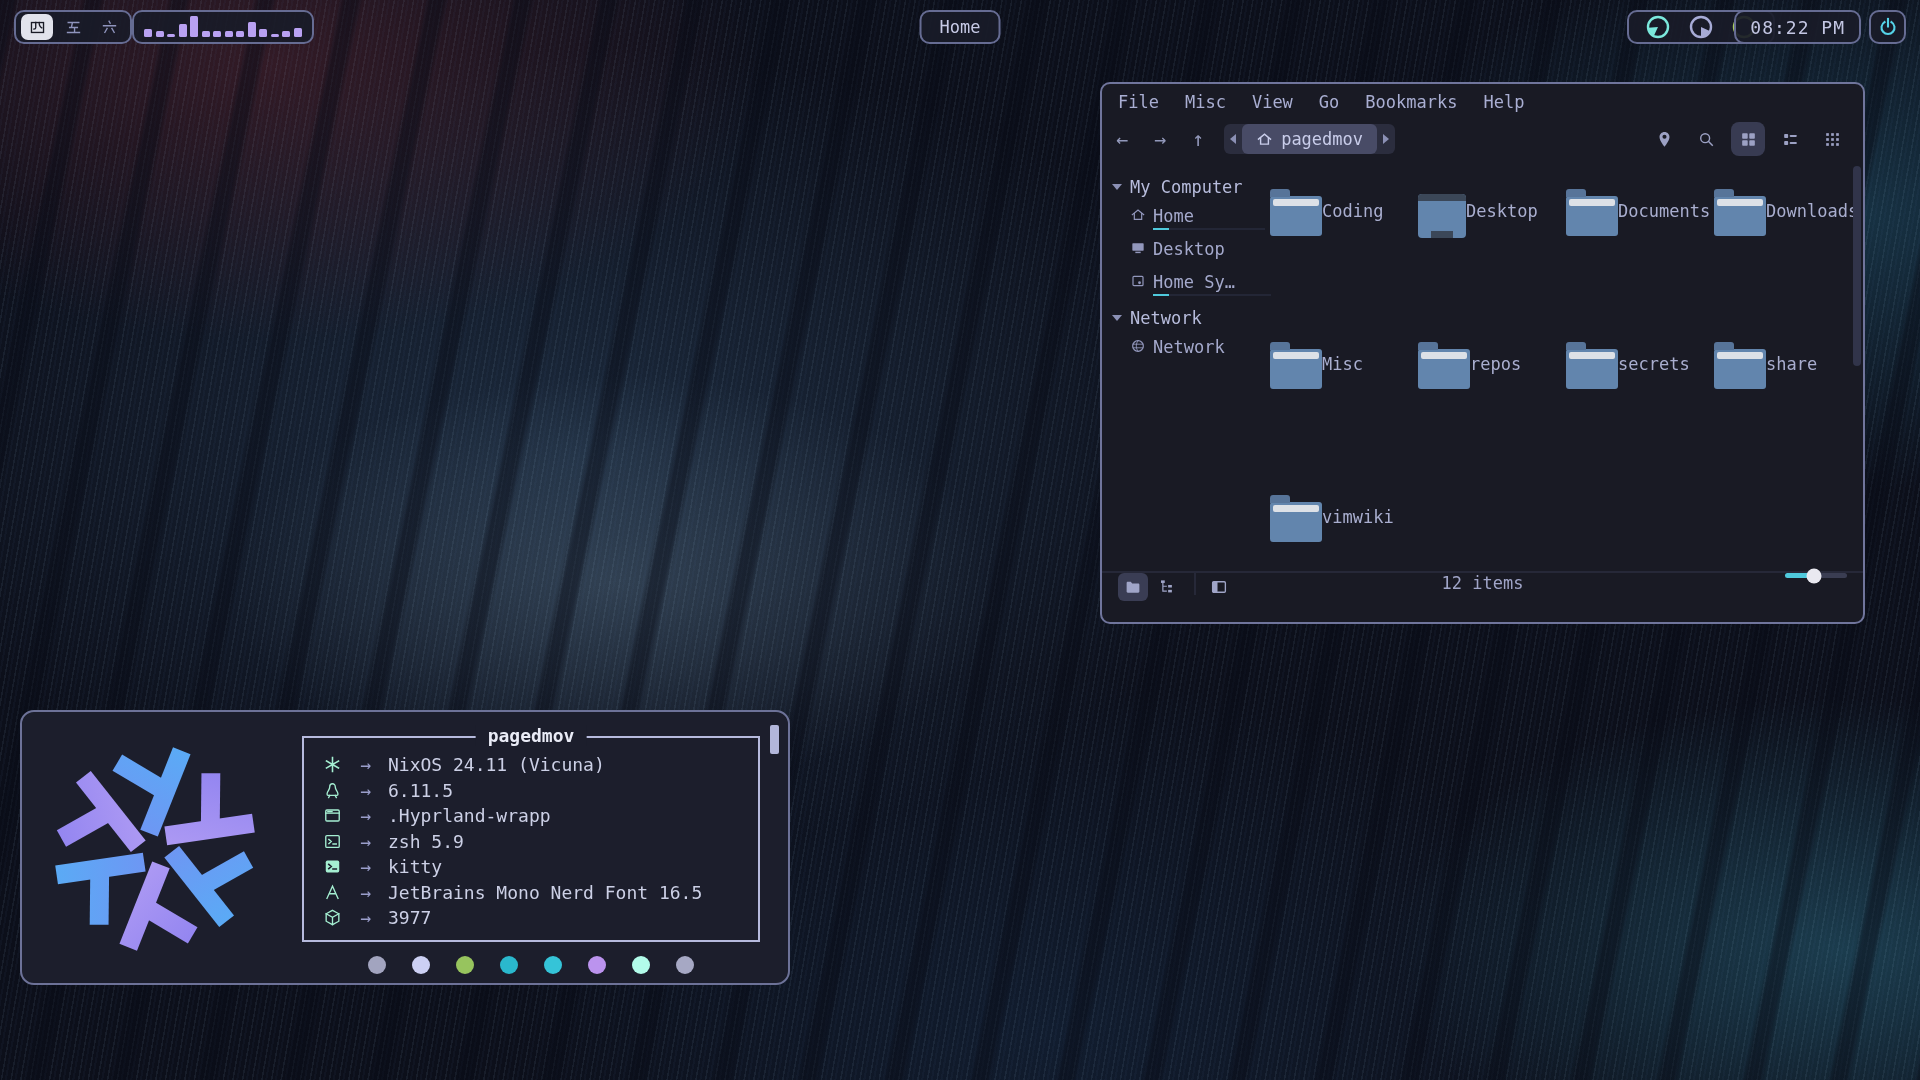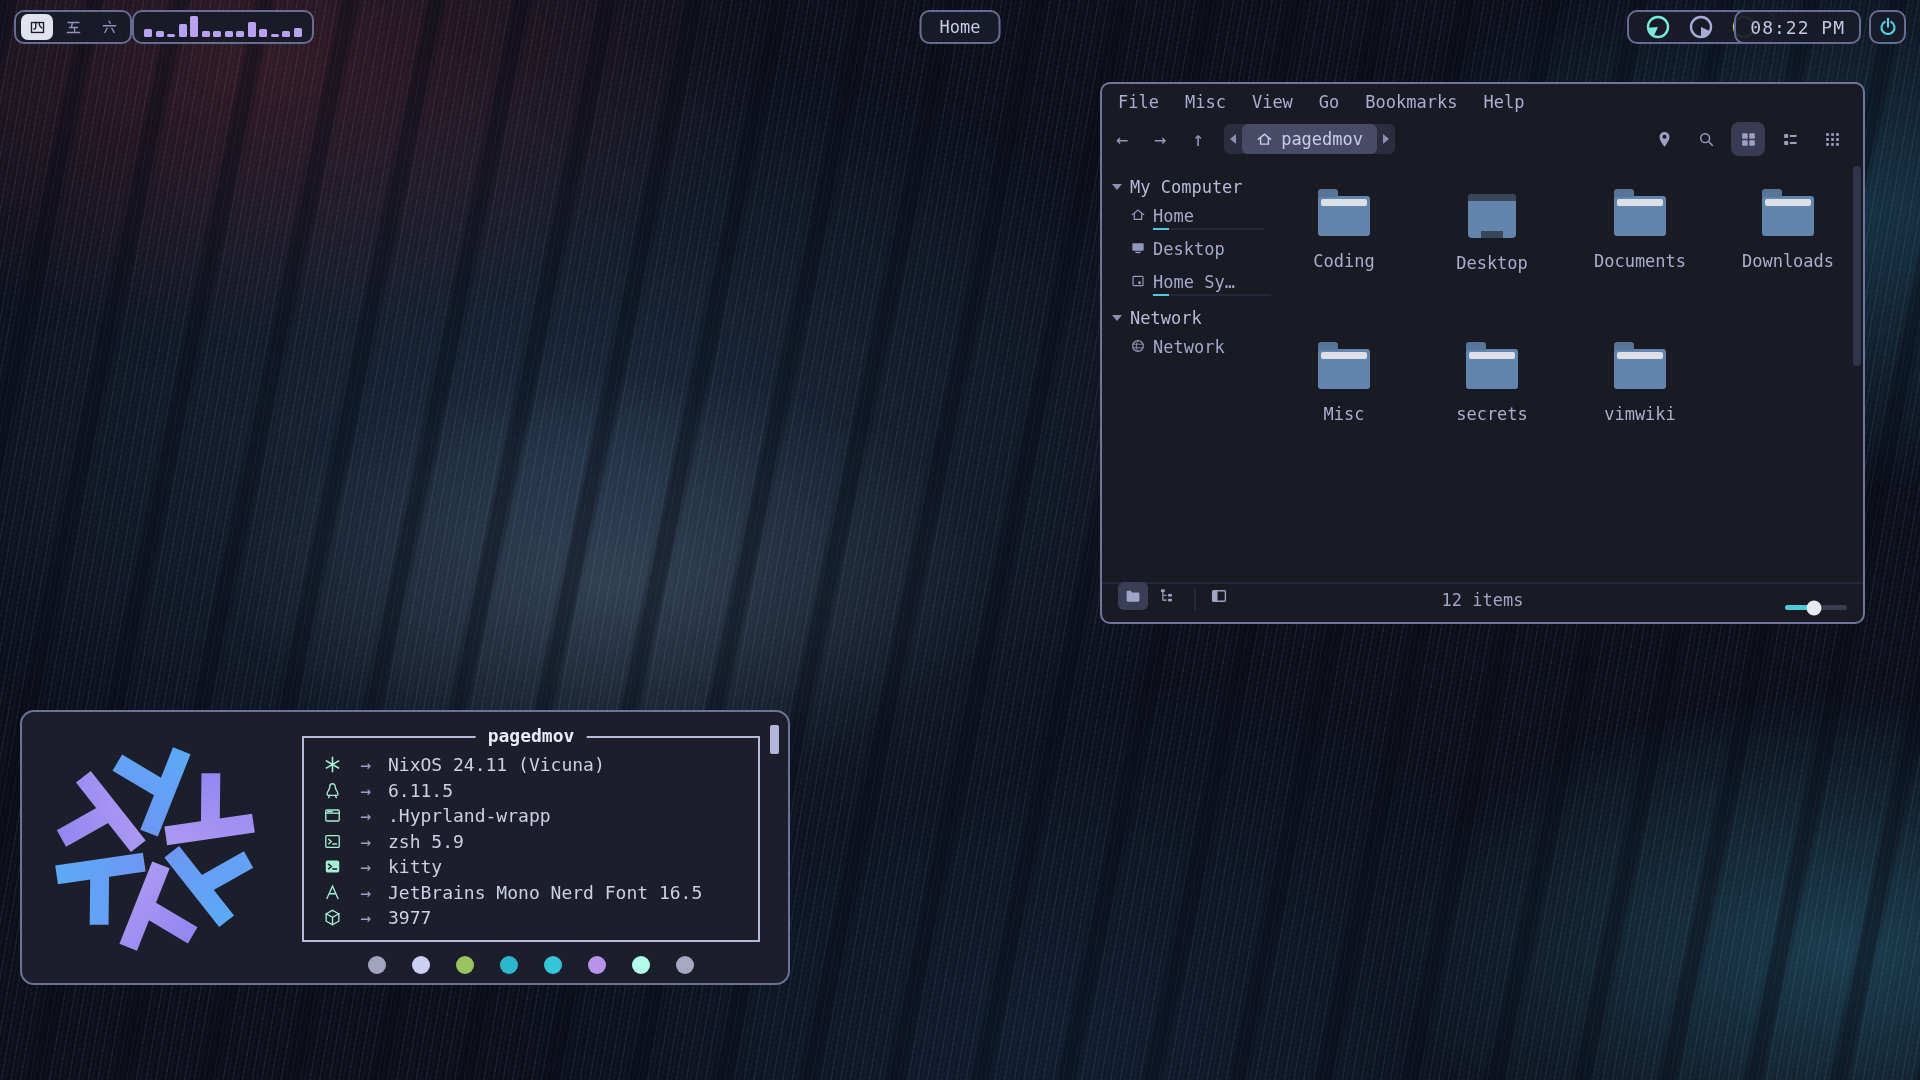--- a/index.html
+++ b/index.html
@@ -70,38 +70,38 @@
   .sb-header { display:flex; align-items:center; gap:8px; height:30px; color:#b7bcdc; }
   .expander { width:0; height:0; border-left:5px solid transparent; border-right:5px solid transparent;
     border-top:6px solid #8b90b5; margin-left:2px; }
   .sb-item { display:flex; align-items:flex-start; gap:7px; padding-left:20px; height:33px;
     color:#a4a9cc; }
   .sb-item .ic { margin-top:5px; color:#9297bc; flex-shrink:0; }
   .sb-label { padding-top:4px; }
   .mount-line { height:2px; margin-top:2px; background:linear-gradient(90deg,#4fc9dc 0 16px,#232636 16px); }
   .fm-content { flex:1; position:relative; }
   .fm-grid { display:grid; grid-template-columns:repeat(4,148px); padding-top:24px; }
-  .grid-cell { width:148px; height:153px; display:flex; flex-direction:column; align-items:center; }
+  .grid-cell { width:148px; height:153px; display:flex; }
   .folder-icon { width:52px; height:40px; position:relative; background:#6285ad;
     border-radius:3px; margin-top:10px; }
   .folder-icon::before { content:""; position:absolute; top:-7px; left:0; width:20px; height:8px;
     background:#577499; border-radius:3px 3px 0 0; }
   .folder-icon::after { content:""; position:absolute; top:3px; left:3px; right:3px; height:7px;
     background:#dde1e7; border-radius:2px; }
   .desktopfolder-icon { width:48px; height:44px; position:relative; background:#6285ad;
     border-radius:4px; margin-top:8px; }
   .desktopfolder-icon::before { content:""; position:absolute; top:0; left:0; right:0; height:7px;
     background:#3b4758; border-radius:4px 4px 0 0; }
   .desktopfolder-icon::after { content:""; position:absolute; bottom:0; left:50%;
     transform:translateX(-50%); width:22px; height:7px; background:#3b4758; }
   .cell-label { margin-top:15px; font-size:17px; color:#a9aecf; }
   .fm-scroll { position:absolute; right:2px; top:4px; width:8px; height:200px;
     background:#31344a; border-radius:4px; }
-  .fm-statusbar { height:40px; border-top:2px solid #262838; display:flex; align-items:flex-end;
-    padding:12px 16px; position:relative; }
+  .fm-statusbar { height:51px; border-top:2px solid #262838; display:flex; align-items:flex-start;
+    padding:0 16px; position:relative; }
   .sb-btn { width:30px; height:28px; border-radius:6px; display:flex; align-items:center;
     justify-content:center; color:#a0a5c8; margin-right:4px; }
   .sb-btn.active { background:#3a3d54; }
   .sb-sep { width:2px; height:22px; background:#262838; margin:0 8px; }
   .items-label { position:absolute; left:50%; transform:translateX(-50%); font-size:17px;
     color:#a0a5c8; }
   .zoom-slider { margin-left:auto; width:62px; height:5px; border-radius:3px; position:relative;
     background:linear-gradient(90deg,#4fc9dc 0 52%,#3a3d52 52%); }
   .zoom-knob { position:absolute; left:46%; top:50%; transform:translate(-50%,-50%);
     width:15px; height:15px; border-radius:50%; background:#e9e9f0; }
@@ -358,21 +358,29 @@
           <div class="grid-cell">
             <div class="folder-icon"></div>
             <div class="cell-label">Downloads</div>
           </div>
           <div class="grid-cell">
             <div class="folder-icon"></div>
             <div class="cell-label">Misc</div>
           </div>
           <div class="grid-cell">
             <div class="folder-icon"></div>
+            <div class="cell-label">repos</div>
+          </div>
+          <div class="grid-cell">
+            <div class="folder-icon"></div>
             <div class="cell-label">secrets</div>
+          </div>
+          <div class="grid-cell">
+            <div class="folder-icon"></div>
+            <div class="cell-label">share</div>
           </div>
           <div class="grid-cell">
             <div class="folder-icon"></div>
             <div class="cell-label">vimwiki</div>
           </div>
         </div>
       <div class="fm-scroll"></div>
     </div>
   </div>
   <div class="fm-statusbar">

